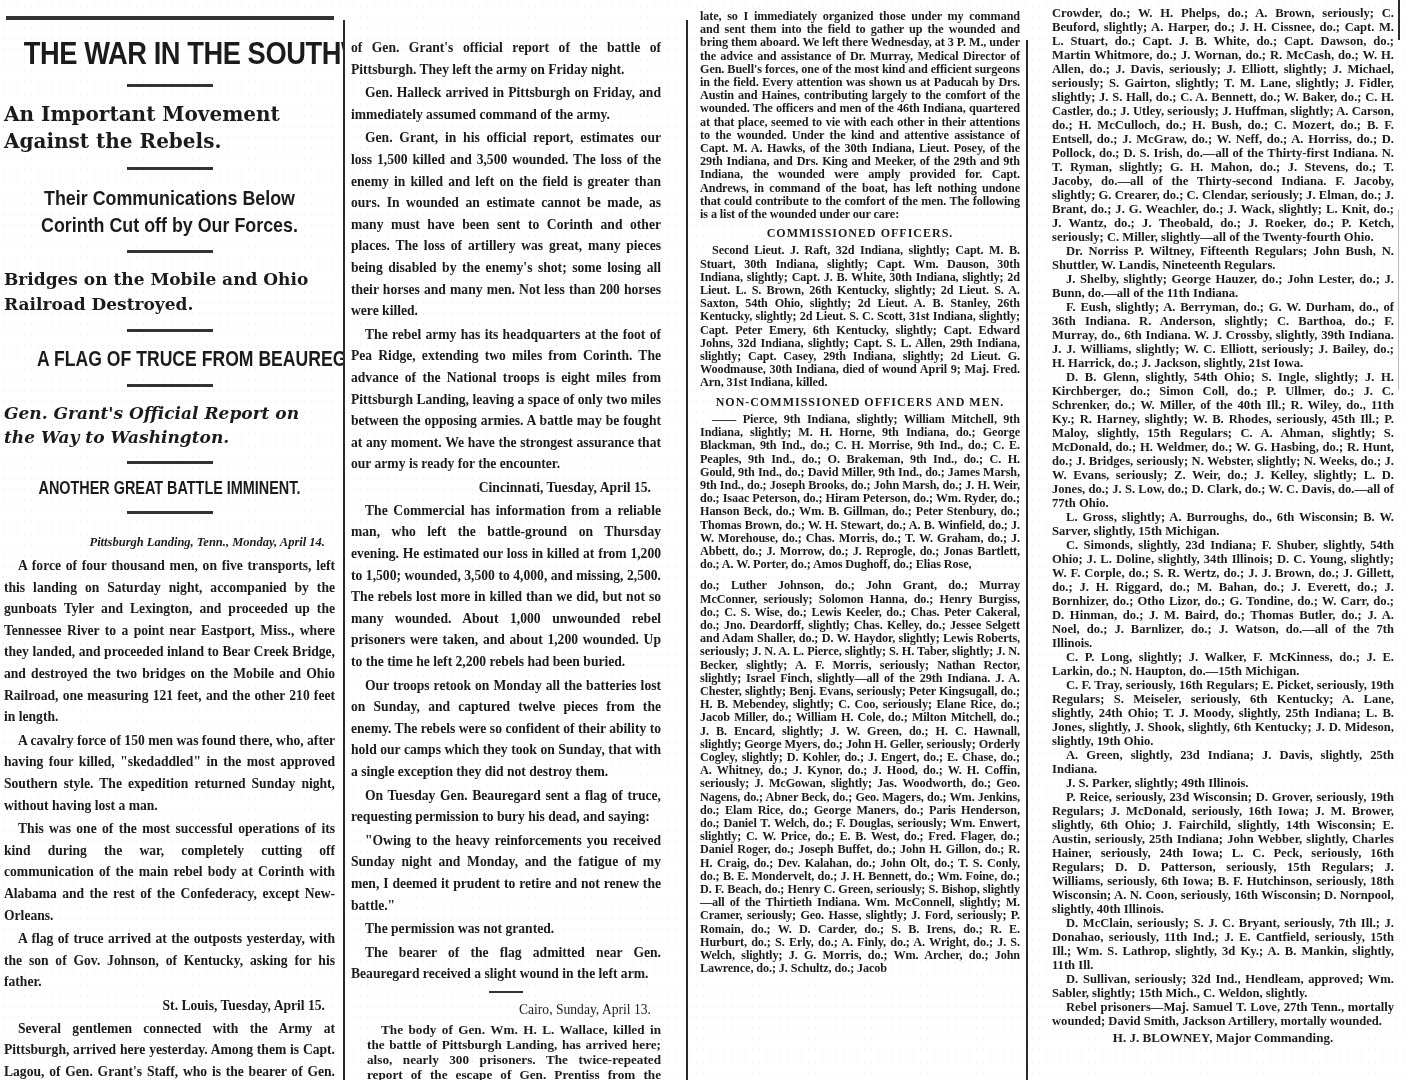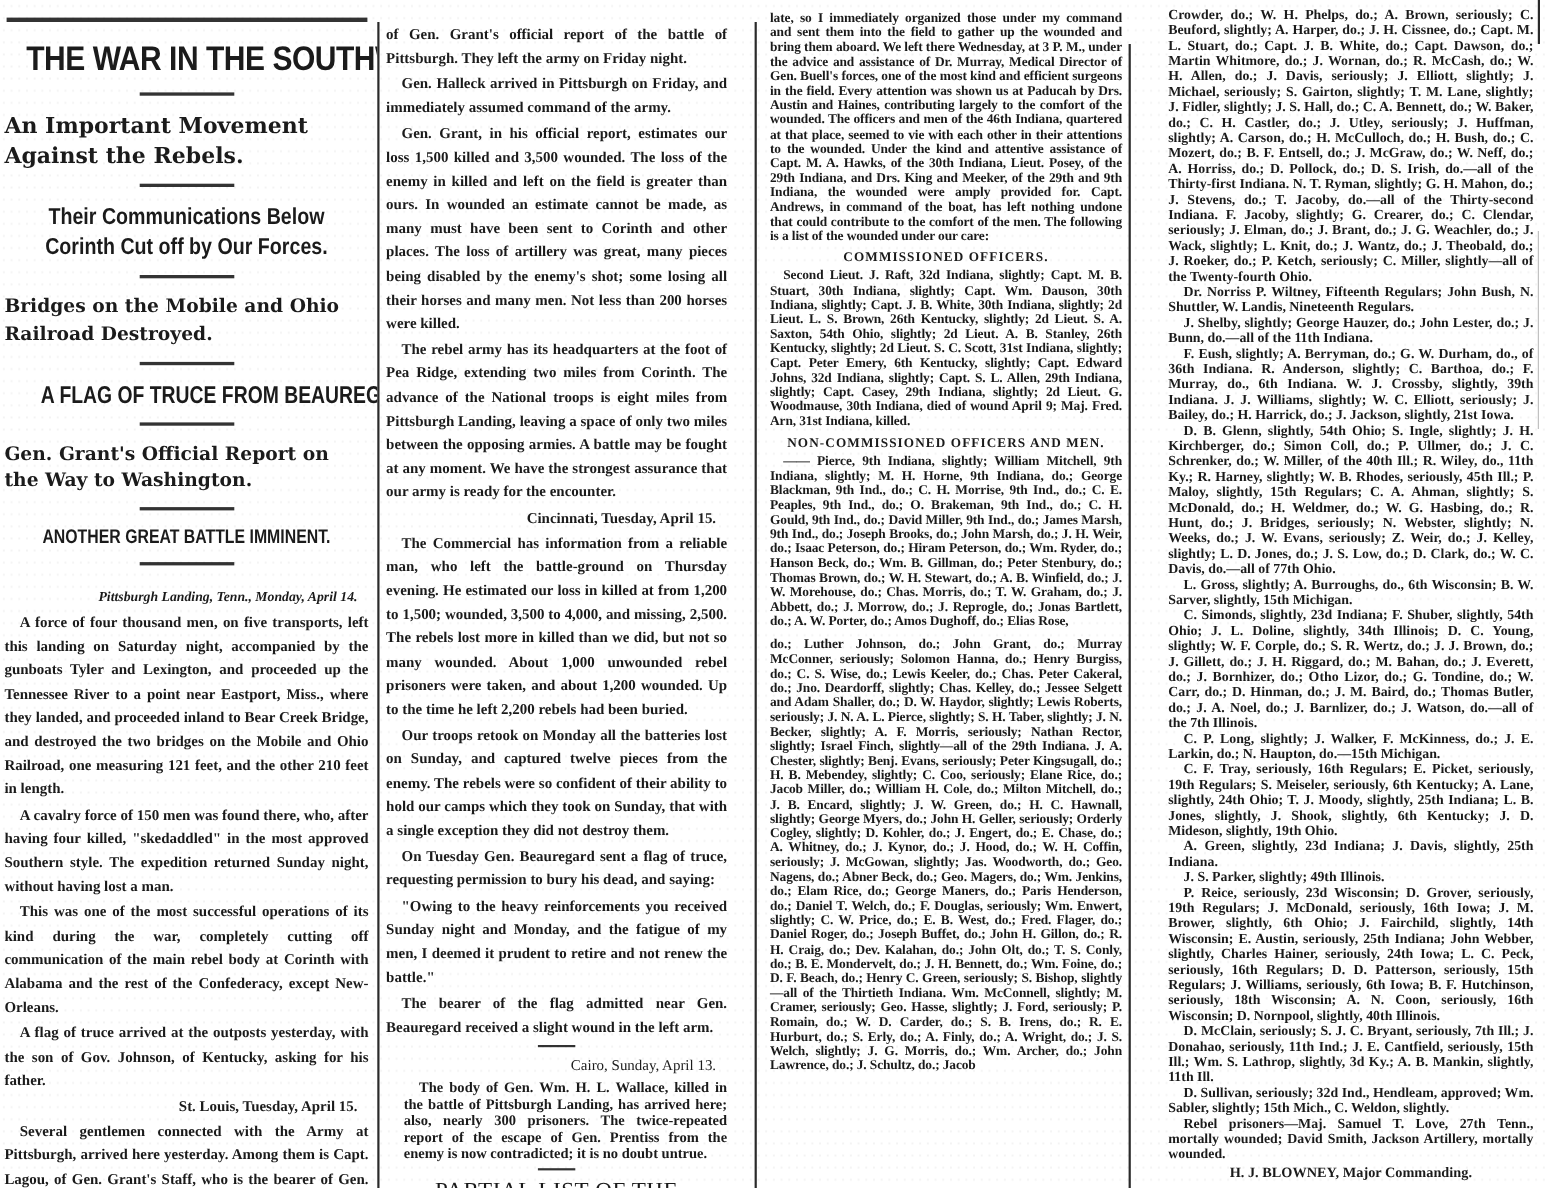--- a/index.html
+++ b/index.html
@@ -1,22 +1,22 @@
 <!DOCTYPE html>
 <html><head>
 <meta charset="utf-8">
 <style>
   html, body { margin:0; padding:0; background:#ffffff; }
   body { width:1406px; height:1080px; position:relative; overflow:hidden; color:#1b1b1b;
          font-family:"Liberation Serif","DejaVu Serif",serif; }
   .col { position:absolute; top:0; height:1080px; box-sizing:border-box; overflow:hidden; }
   .c1 { left:0; width:343px; padding:34px 8px 0 4px; }
-  .c2 { left:345px; width:326px; padding:20px 10px 0 6px;border-radius:13px; }
+  .c2 { left:345px; width:326px; padding:37px 10px 0 6px;border-radius:13px; }
   .c3 { left:690px; width:336px; padding:10px 6px 0 10px; }
-  .c4 { left:1028px; width:378px; padding:6px 12px 0 34px; }
+  .c4 { left:1028px; width:378px; padding:6px 12px 0 24px; }
   .rule-v { position:absolute; background:#2a2a2a; }
   .topbar { position:absolute; left:6px; top:16px; width:328px; height:4px; background:#333; }
   .hd1 { font-family:"Liberation Sans","DejaVu Sans",sans-serif; font-weight:bold; font-size:31px;
          letter-spacing:-0.5px; text-align:center; margin:2px 0 6px; transform:scaleX(0.88); transform-origin:center; white-space:nowrap; }
   .hd2 { font-family:"DejaVu Serif",serif; font-weight:bold; font-size:20px; 
          line-height:27px; margin:0; }
   .hd3 { font-family:"Liberation Sans","DejaVu Sans",sans-serif; font-weight:bold; font-size:21px;
          text-align:center; line-height:27px; transform:scaleX(0.85); }
   .hd4 { font-family:"Liberation Sans","DejaVu Sans",sans-serif; font-weight:bold; font-size:22px;
          text-align:center; transform:scaleX(0.8); white-space:nowrap; }
@@ -53,21 +53,21 @@
   <div class="hd1">THE WAR IN THE SOUTHWEST.</div>
   <div class="dash"></div>
   <div class="hd2">An Important Movement Against the Rebels.</div>
   <div class="dash"></div>
   <div class="hd3">Their Communications Below Corinth Cut off by Our Forces.</div>
   <div class="dash"></div>
   <div class="hd2" style="font-size:17px;line-height:25px;">Bridges on the Mobile and Ohio Railroad Destroyed.</div>
   <div class="dash"></div>
   <div class="hd4">A FLAG OF TRUCE FROM BEAUREGARD.</div>
   <div class="dash"></div>
-  <div class="hd2" style="font-size:17px;line-height:24px;">Gen. Grant's Official Report on the Way to Washington.</div>
+  <div class="hd2" style="font-size:17px;line-height:24px;font-style:italic;">Gen. Grant's Official Report on the Way to Washington.</div>
   <div class="dash"></div>
   <div class="hd5">ANOTHER GREAT BATTLE IMMINENT.</div>
   <div class="dash" style="margin-bottom:18px;"></div>
   <div class="body1">
     <div class="dateline" style="font-size:12.5px;font-style:italic;">Pittsburgh Landing, Tenn., Monday, April 14.</div>
     <p>A force of four thousand men, on five transports, left this landing on Saturday night, accompanied by the gunboats Tyler and Lexington, and proceeded up the Tennessee River to a point near Eastport, Miss., where they landed, and proceeded inland to Bear Creek Bridge, and destroyed the two bridges on the Mobile and Ohio Railroad, one measuring 121 feet, and the other 210 feet in length.</p>
     <p>A cavalry force of 150 men was found there, who, after having four killed, "skedaddled" in the most approved Southern style. The expedition returned Sunday night, without having lost a man.</p>
     <p>This was one of the most successful operations of its kind during the war, completely cutting off communication of the main rebel body at Corinth with Alabama and the rest of the Confederacy, except New-Orleans.</p>
     <p>A flag of truce arrived at the outposts yesterday, with the son of Gov. Johnson, of Kentucky, asking for his father.</p>
     <div class="dateline">St. Louis, Tuesday, April 15.</div>
@@ -79,20 +79,21 @@
   <div class="body1">
     <p style="text-indent:0">of Gen. Grant's official report of the battle of Pittsburgh. They left the army on Friday night.</p>
     <p>Gen. Halleck arrived in Pittsburgh on Friday, and immediately assumed command of the army.</p>
     <p>Gen. Grant, in his official report, estimates our loss 1,500 killed and 3,500 wounded. The loss of the enemy in killed and left on the field is greater than ours. In wounded an estimate cannot be made, as many must have been sent to Corinth and other places. The loss of artillery was great, many pieces being disabled by the enemy's shot; some losing all their horses and many men. Not less than 200 horses were killed.</p>
     <p>The rebel army has its headquarters at the foot of Pea Ridge, extending two miles from Corinth. The advance of the National troops is eight miles from Pittsburgh Landing, leaving a space of only two miles between the opposing armies. A battle may be fought at any moment. We have the strongest assurance that our army is ready for the encounter.</p>
     <div class="dateline">Cincinnati, Tuesday, April 15.</div>
     <p>The Commercial has information from a reliable man, who left the battle-ground on Thursday evening. He estimated our loss in killed at from 1,200 to 1,500; wounded, 3,500 to 4,000, and missing, 2,500. The rebels lost more in killed than we did, but not so many wounded. About 1,000 unwounded rebel prisoners were taken, and about 1,200 wounded. Up to the time he left 2,200 rebels had been buried.</p>
     <p>Our troops retook on Monday all the batteries lost on Sunday, and captured twelve pieces from the enemy. The rebels were so confident of their ability to hold our camps which they took on Sunday, that with a single exception they did not destroy them.</p>
     <p>On Tuesday Gen. Beauregard sent a flag of truce, requesting permission to bury his dead, and saying:</p>
     <p>"Owing to the heavy reinforcements you received Sunday night and Monday, and the fatigue of my men, I deemed it prudent to retire and not renew the battle."</p>
+    <p>The permission was not granted.</p>
     <p>The bearer of the flag admitted near Gen. Beauregard received a slight wound in the left arm.</p>
   </div>
   <div class="dash s"></div>
   <div class="dateline" style="font-weight:normal">Cairo, Sunday, April 13.</div>
   <div class="body4" style="font-size:13.2px;line-height:15px;margin-left:16px;">
     <p>The body of Gen. Wm. H. L. Wallace, killed in the battle of Pittsburgh Landing, has arrived here; also, nearly 300 prisoners. The twice-repeated report of the escape of Gen. Prentiss from the enemy is now contradicted; it is no doubt untrue.</p>
   </div>
   <div class="dash s"></div>
   <div class="sec-title">PARTIAL LIST OF THE WOUNDED.</div>
 

